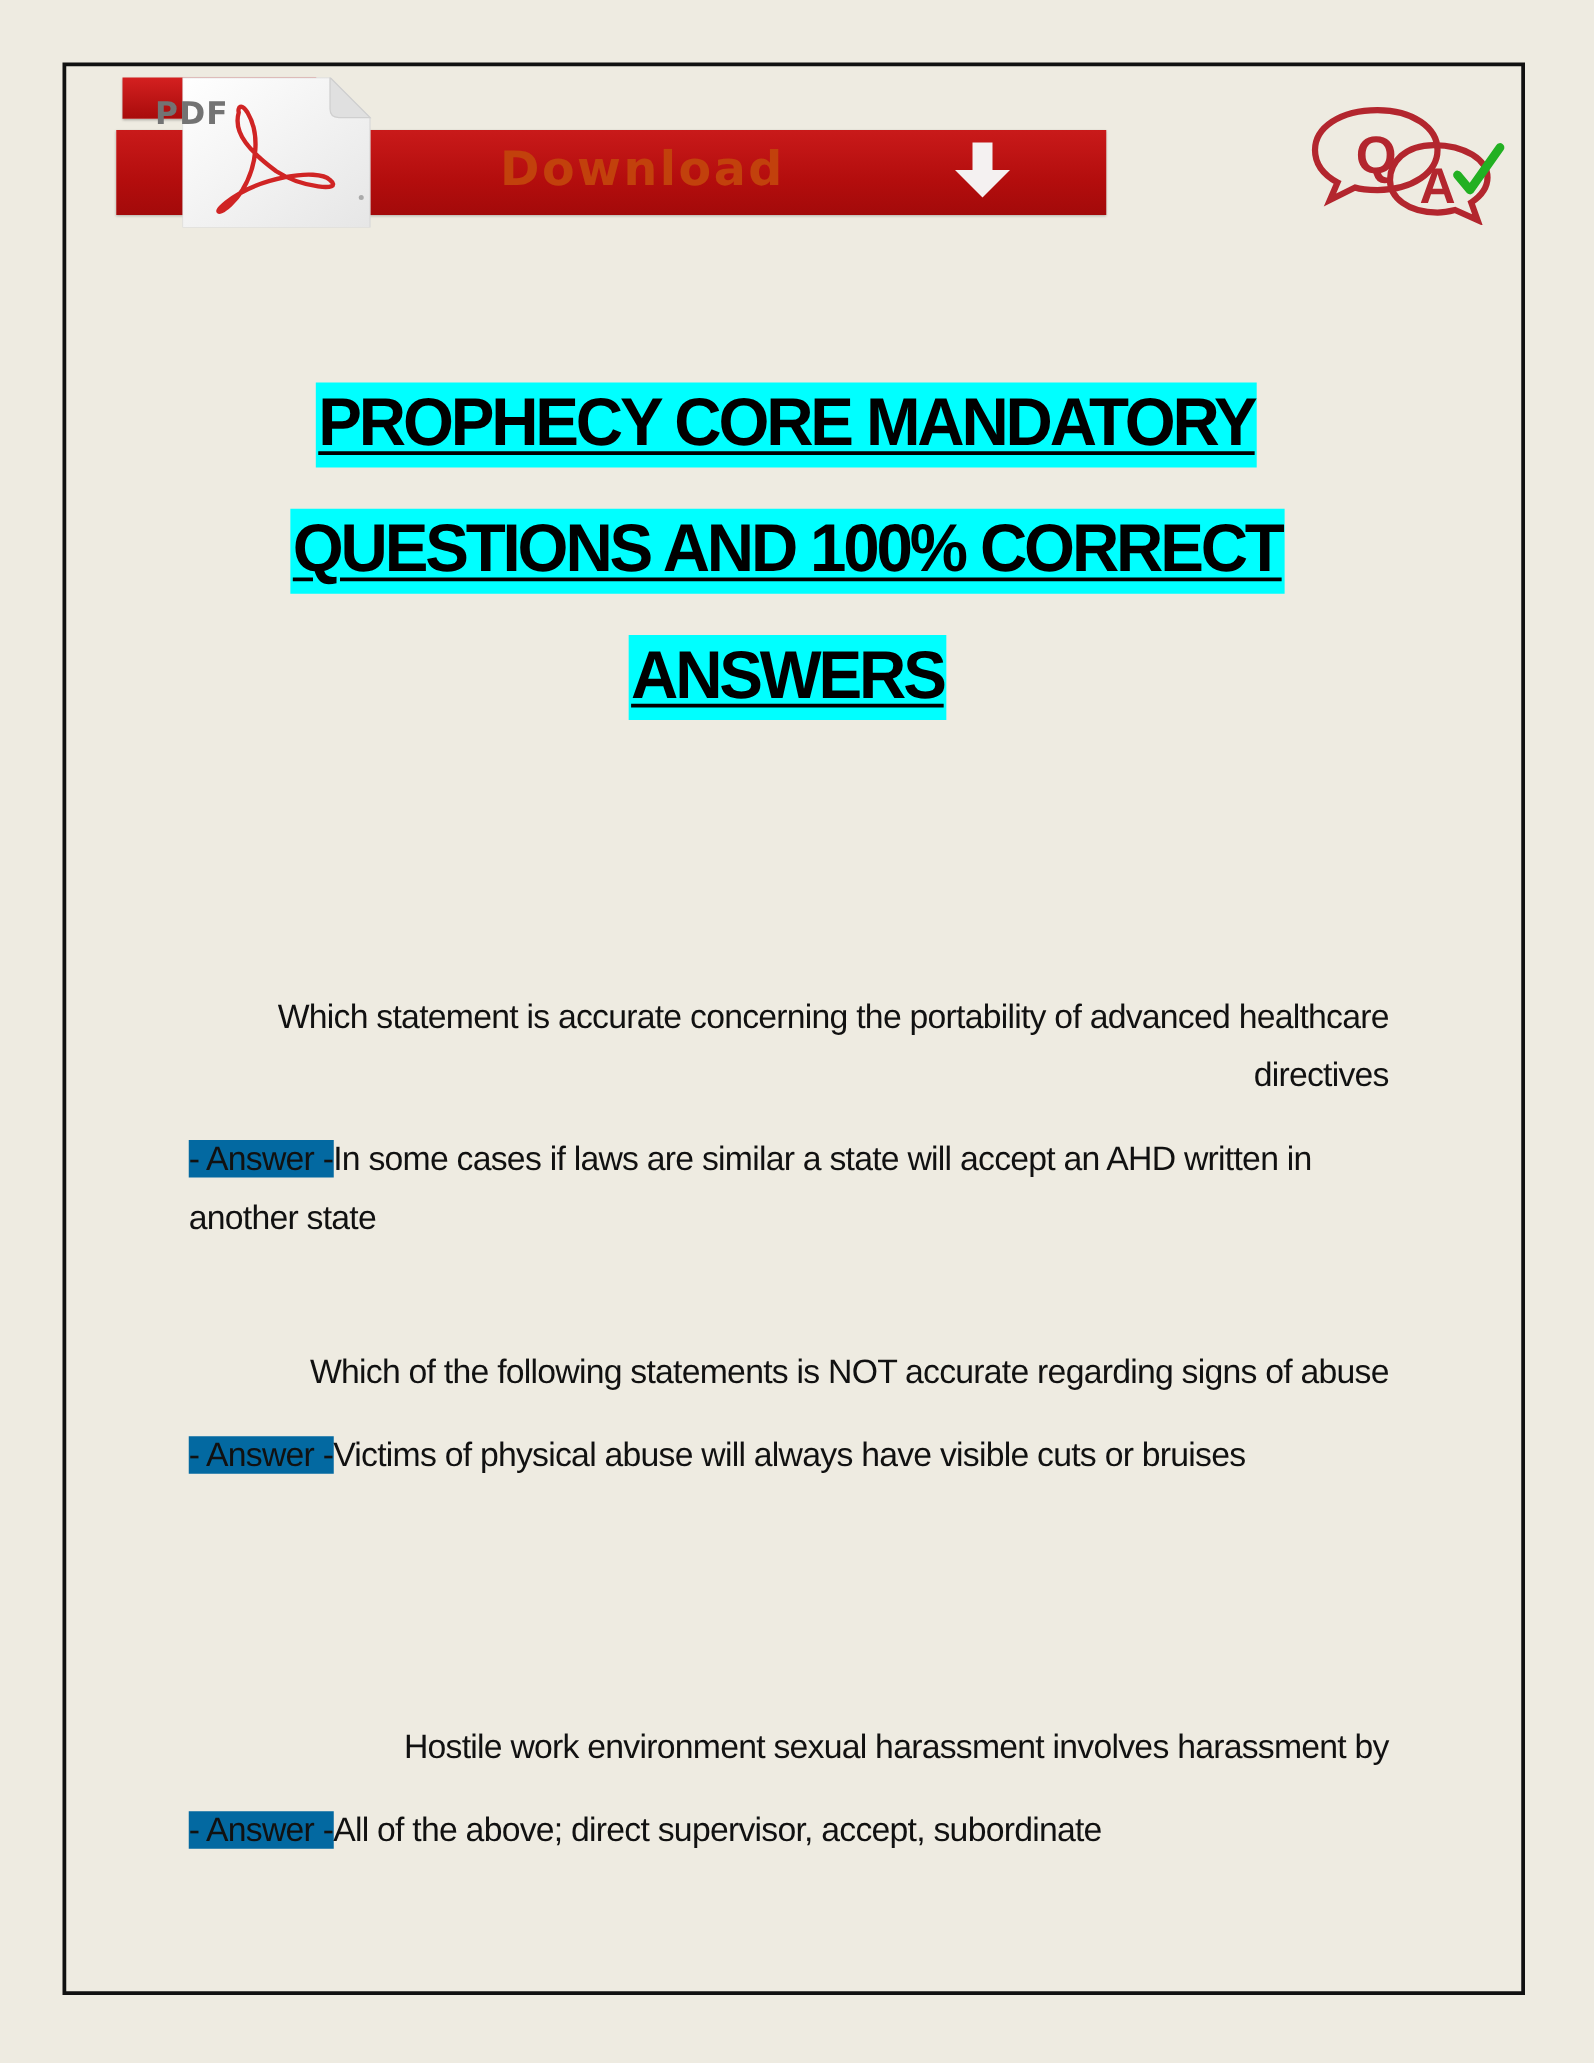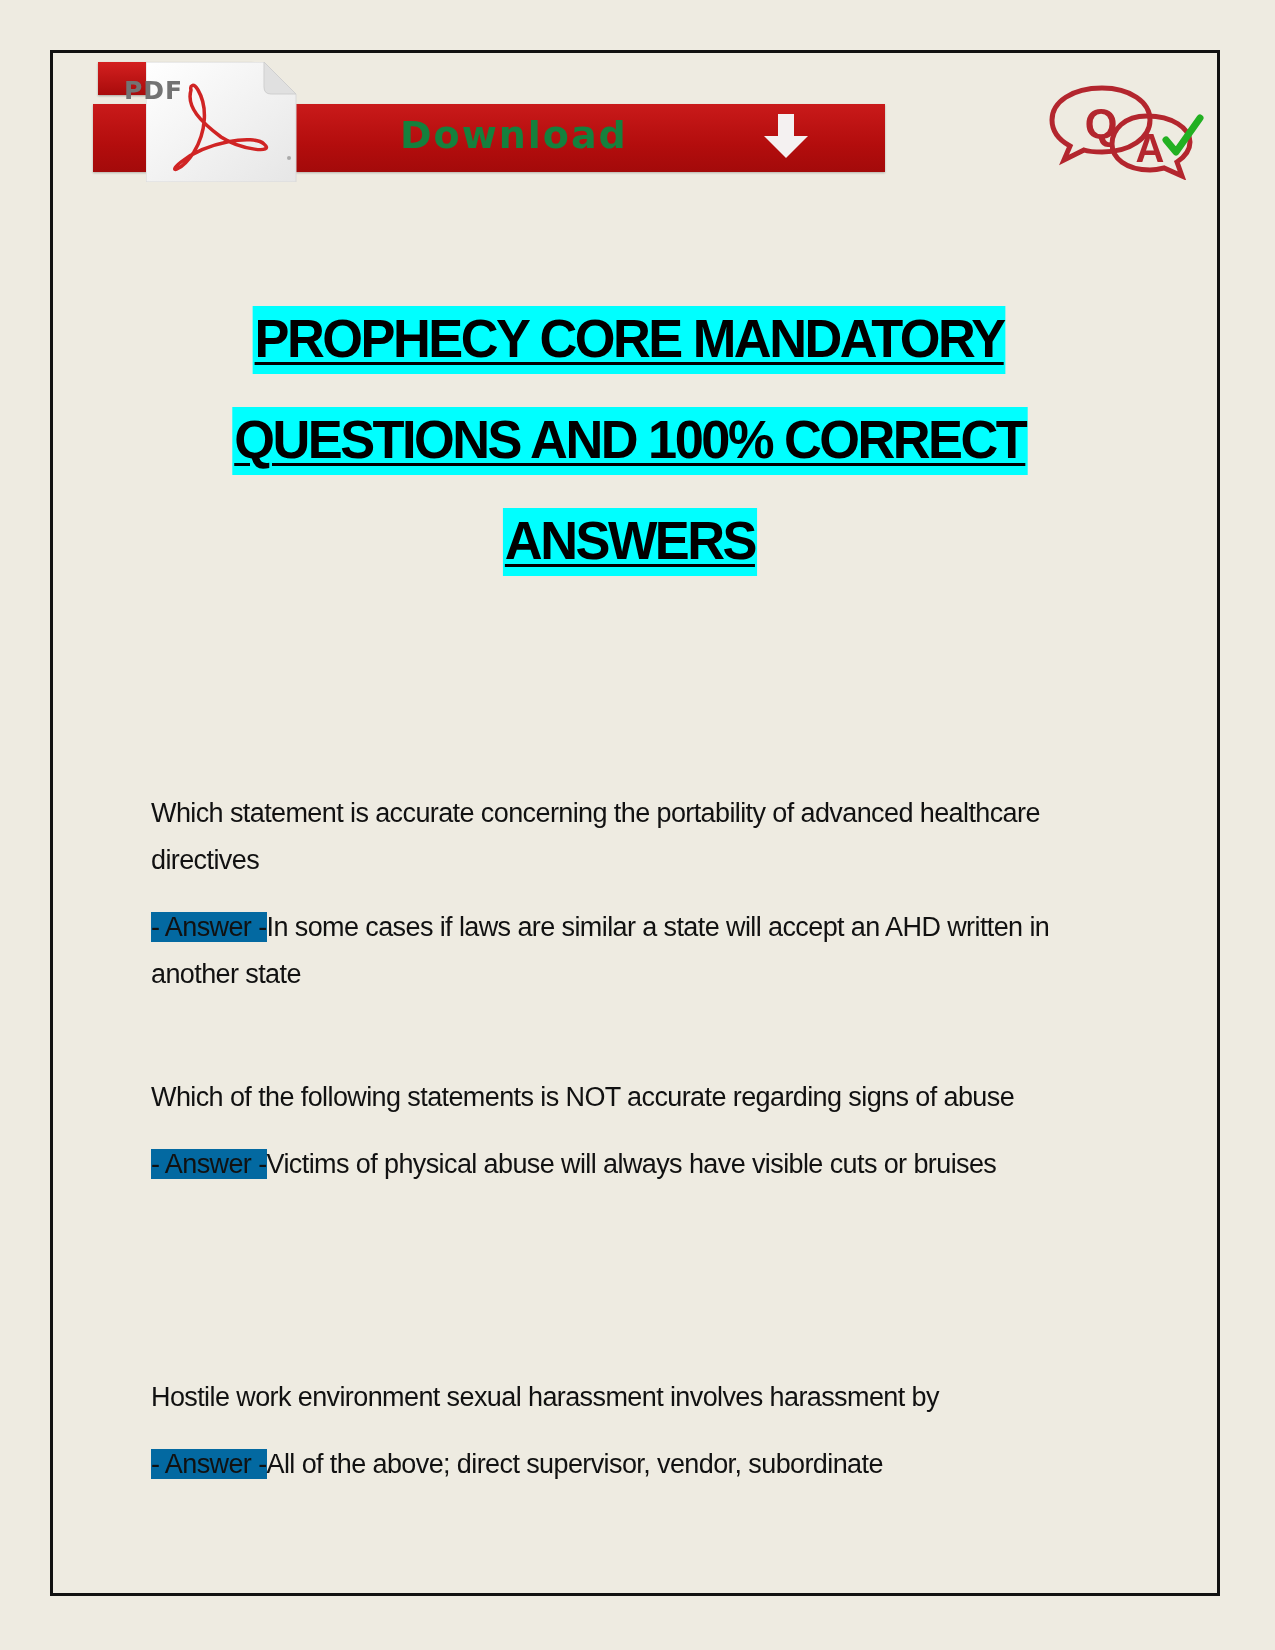--- a/index.html
+++ b/index.html
@@ -32,21 +32,21 @@
       height: 68px;
       background: linear-gradient(#c91a1a, #b30d0d 60%, #a30a0a);
       box-shadow: 0 1px 2px rgba(0,0,0,0.25);
     }
     .download-label {
       position: absolute;
       left: 400px;
       top: 113px;
       font-family: "DejaVu Sans", sans-serif;
       font-size: 38px;
-      color: #15803d;
+      color: #c2410c;
       letter-spacing: 2px;
       font-weight: 600;
     }
     .download-arrow {
       position: absolute;
       left: 760px;
       top: 112px;
       width: 52px;
       height: 50px;
     }
@@ -122,20 +122,21 @@
       letter-spacing: -0.6px;
     }
     .qa-item {
       position: absolute;
       left: 0;
       width: 960px;
     }
     .question {
       line-height: 47px;
       margin: 0;
+      text-align: right;
     }
     .answer {
       line-height: 47px;
       margin: 20px 0 0 0;
     }
     .answer-label {
       background: #0369a1;
     }
   </style>
 </head>
@@ -188,15 +189,15 @@
   <div class="qa-item" style="top:0px;">
     <p class="question">Which statement is accurate concerning the portability of advanced healthcare directives</p>
     <p class="answer"><span class="answer-label">- Answer -</span><span>In some cases if laws are similar a state will accept an AHD written in another state</span></p>
   </div>
   <div class="qa-item" style="top:284px;">
     <p class="question">Which of the following statements is NOT accurate regarding signs of abuse</p>
     <p class="answer"><span class="answer-label">- Answer -</span><span>Victims of physical abuse will always have visible cuts or bruises</span></p>
   </div>
   <div class="qa-item" style="top:584px;">
     <p class="question">Hostile work environment sexual harassment involves harassment by</p>
-    <p class="answer"><span class="answer-label">- Answer -</span><span>All of the above; direct supervisor, vendor, subordinate</span></p>
+    <p class="answer"><span class="answer-label">- Answer -</span><span>All of the above; direct supervisor, accept, subordinate</span></p>
   </div>
 </div>
 
 </body></html>

